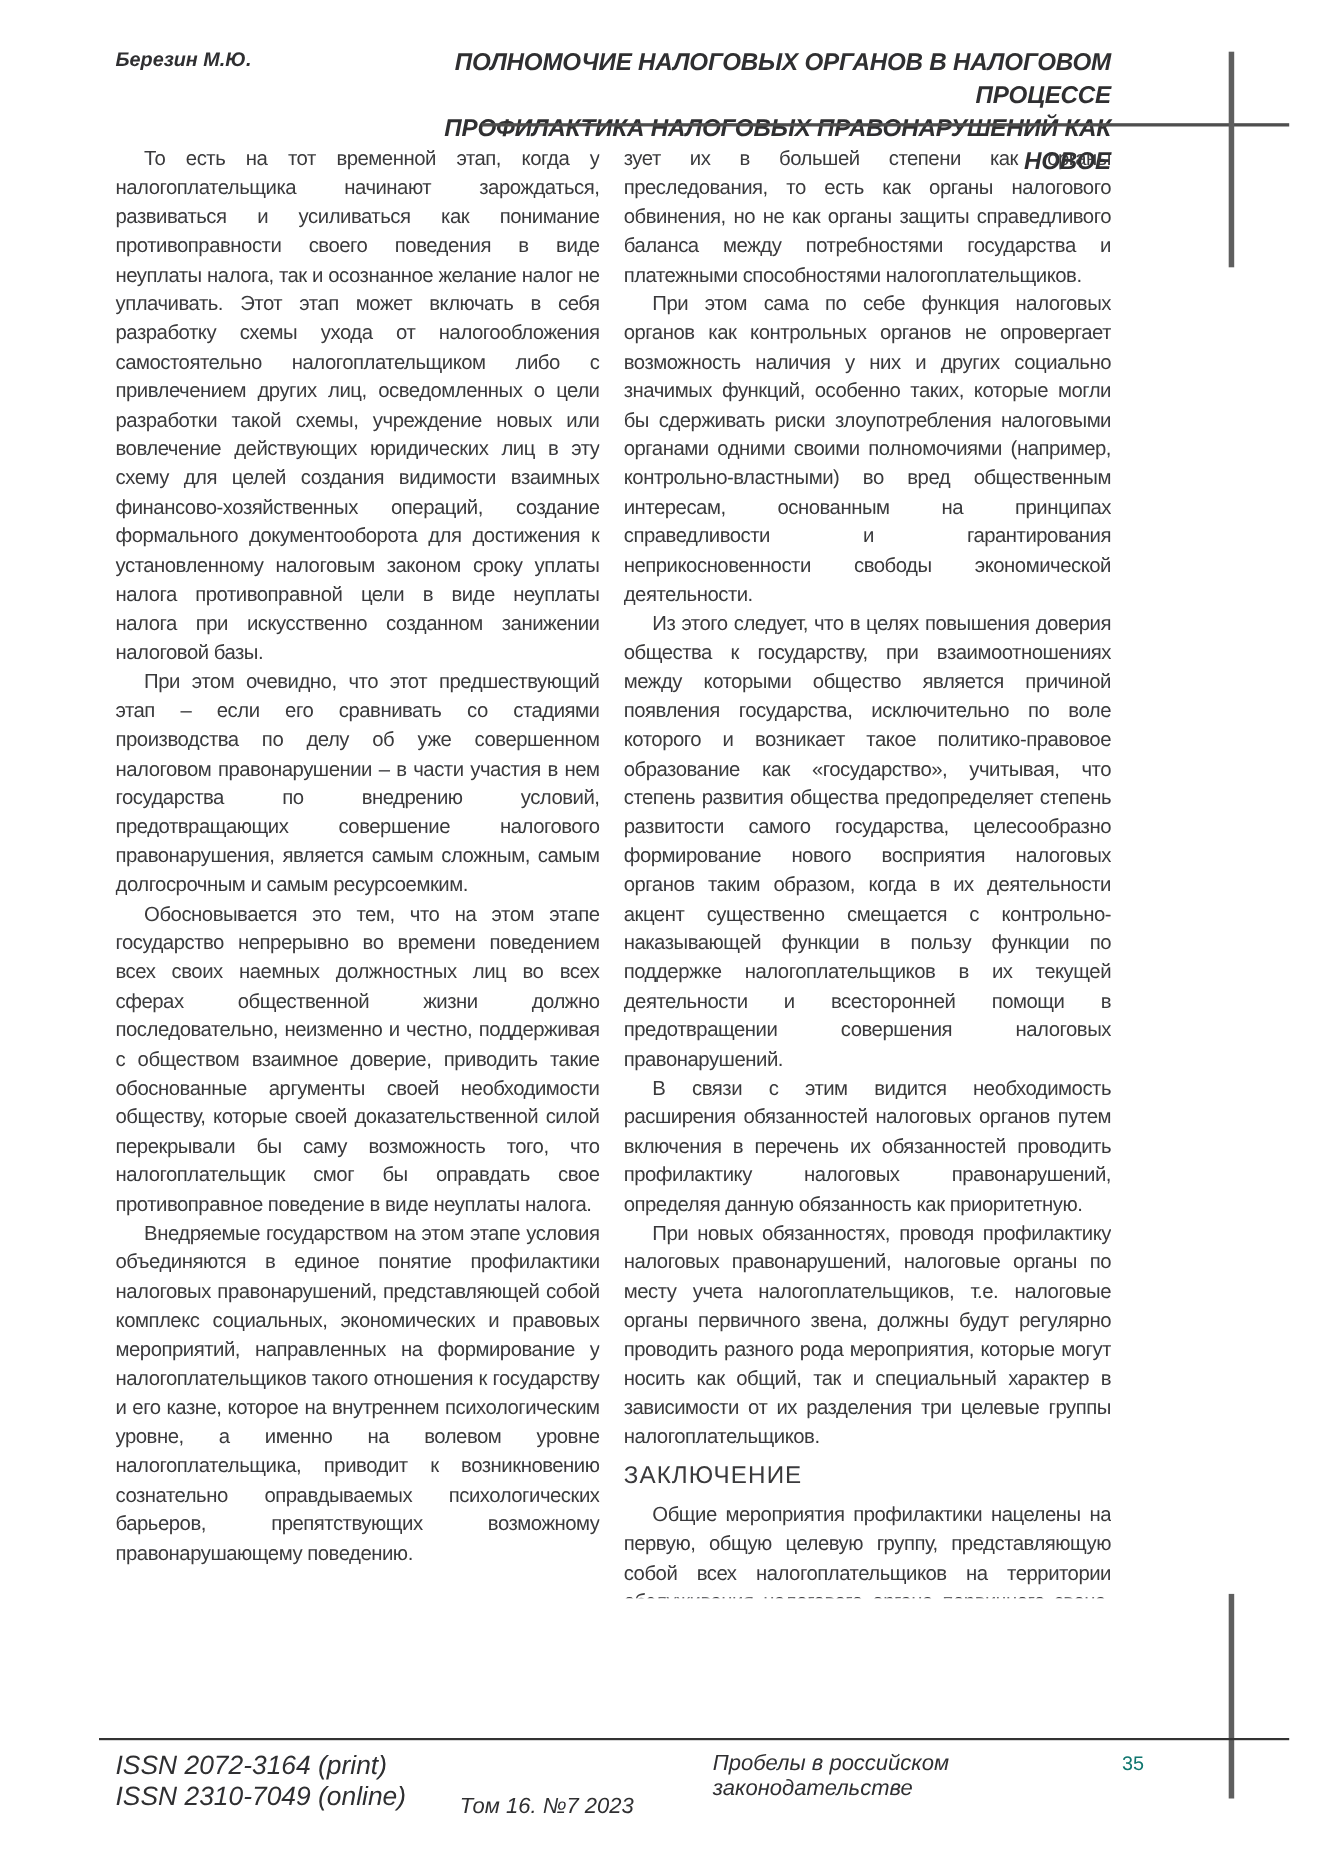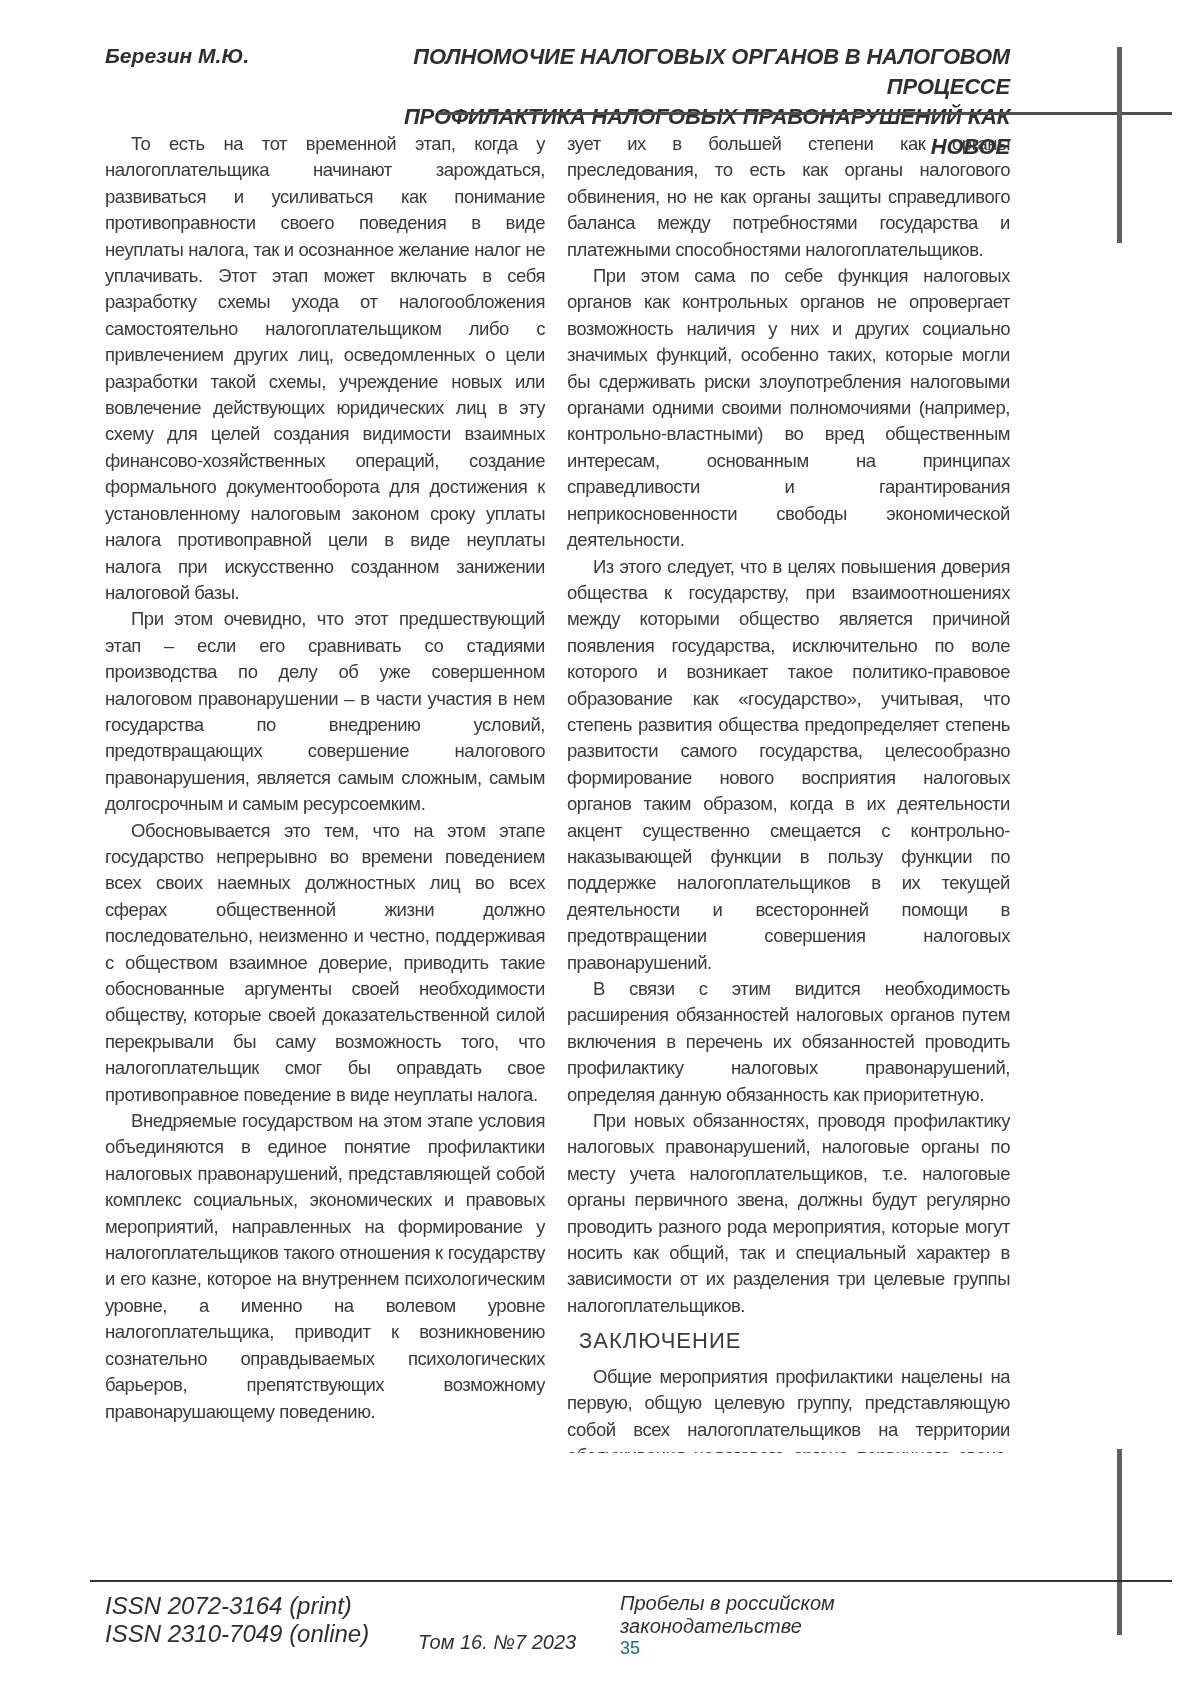--- a/index.html
+++ b/index.html
@@ -9,21 +9,21 @@
     height: 1697px;
     background: #ffffff;
     font-family: "Liberation Sans", sans-serif;
     color: #3a3a3c;
     overflow: hidden;
   }
   
   .author {
     position: absolute;
     left: 105px; top: 44px;
-    font-size: 21px;
+    font-size: 18px;
     font-weight: bold;
     font-style: italic;
     color: #2f2f31;
   }
   .title-block {
     position: absolute;
     left: 390px; top: 42px;
     width: 620px;
     text-align: right;
     font-size: 22px;
@@ -65,21 +65,21 @@
   }
   .column-left  { left: 105px; width: 440px; }
   .column-right { left: 567px; width: 443px; }
   .column p.para {
     margin: 0;
     hyphens: auto;
     -webkit-hyphens: auto;
   }
   .column p.para.indent { text-indent: 26px; }
   .column h2.section-heading {
-    margin: 9px 0 9px 12px;
+    margin: 9px 0 9px 0;
     font-size: 22px;
     font-weight: normal;
     letter-spacing: 1px;
     text-align: left;
     color: #3a3a3c;
   }
   
   .footer-rule {
     position: absolute;
     left: 90px; top: 1580px;
@@ -96,26 +96,25 @@
   }
   .footer-volume {
     position: absolute;
     left: 418px; top: 1631px;
     font-style: italic;
     font-size: 20px;
     color: #2f2f31;
   }
   .footer-right {
     position: absolute;
-    left: 620px; top: 1592px;
+    left: 648px; top: 1592px;
     width: 392px;
     display: flex;
     justify-content: space-between;
     align-items: baseline;
-    flex-direction: column;
   }
   .footer-journal {
     font-style: italic;
     font-size: 20px;
     color: #2f2f31;
   }
   .footer-page {
     font-size: 18px;
     color: #0f766e;
   }

